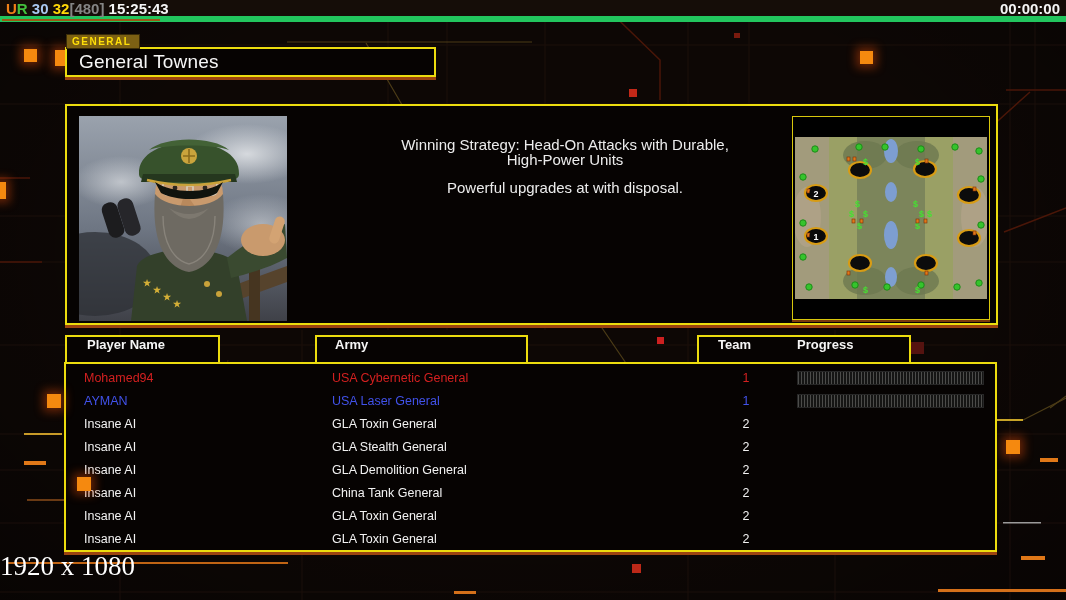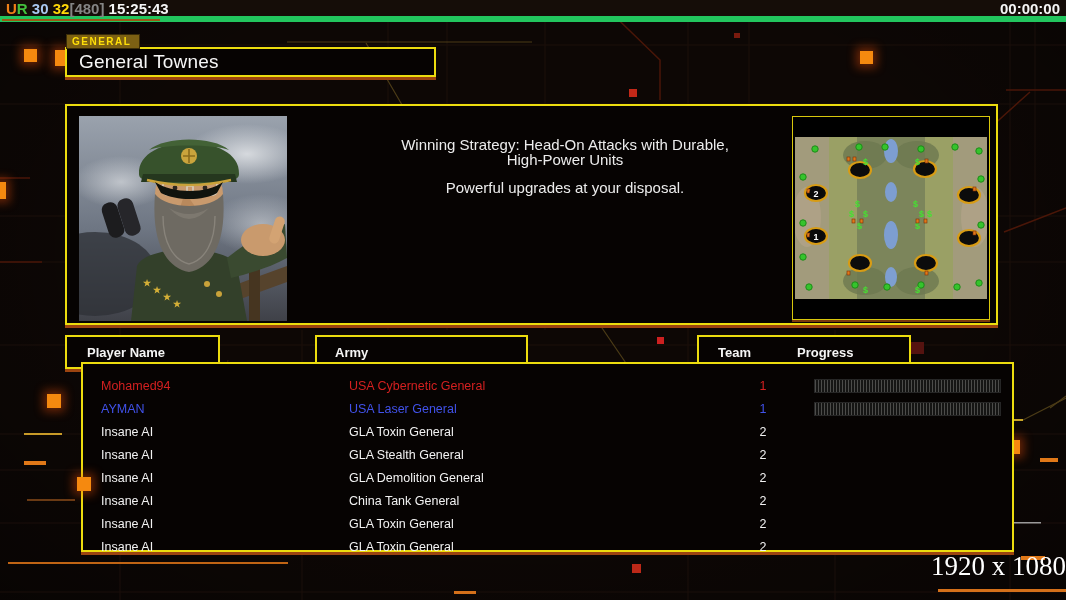--- a/index.html
+++ b/index.html
@@ -25,38 +25,38 @@
   
   .main-panel{position:absolute;left:65px;top:104px;width:933px;height:221px;}
   .portrait{position:absolute;left:12px;top:10px;width:208px;height:205px;background:#4a4f58;overflow:hidden;}
   .strategy{position:absolute;left:333px;top:32px;width:330px;color:#ececec;font-size:15px;line-height:14.5px;text-align:center;}
   .strategy p{margin:0 0 14px 0;white-space:pre-line;}
   
   .minimap{position:absolute;left:725px;top:10px;width:198px;height:204px;background:#000;
           border:1px solid #d8c70c;box-sizing:border-box;box-shadow:0 2px 0 #7a3a0c;}
   .minimap-inner{position:absolute;left:2px;top:20px;width:192px;height:162px;}
   
-  .hdr{position:absolute;height:34px;display:flex;align-items:center;color:#f5f5f5;
+  .hdr{position:absolute;height:34px;display:flex;color:#f5f5f5;
           font-weight:bold;font-size:13px;}
   .hdr-player{left:65px;top:335px;width:155px;padding-left:20px;}
   .hdr-army{left:315px;top:335px;width:213px;padding-left:18px;}
   .hdr-teamprog{left:697px;top:335px;width:214px;}
   .hdr-teamprog .t1{margin-left:19px;}
   .hdr-teamprog .t2{margin-left:46px;}
   
-  .table-panel{position:absolute;left:81px;top:362px;width:933px;height:190px;padding-top:10px;}
+  .table-panel{position:absolute;left:64px;top:362px;width:933px;height:190px;padding-top:2px;}
   .row{position:relative;height:23px;font-size:12.5px;}
   .row span{position:absolute;top:50%;transform:translateY(-50%);white-space:nowrap;}
   .row .name{left:18px;}
   .row .army{left:266px;text-align:right;}
   .row .team{left:667px;width:26px;text-align:center;}
   .row .bar{position:absolute;left:731px;top:5px;width:185px;height:12px;border:1px solid #262626;
           background:repeating-linear-gradient(90deg,#4c4c4a 0px,#4c4c4a 1px,#151514 1px,#151514 3px);}
   
-  .watermark{position:absolute;left:0;top:551px;width:1066px;text-align:right;
+  .watermark{position:absolute;left:0;top:551px;width:1066px;text-align:left;
           font-family:"Liberation Serif",serif;font-size:27px;color:#fff;z-index:25;}
   
   .sq{position:absolute;background:#f5890f;box-shadow:0 0 10px 4px rgba(240,80,10,.40);z-index:5;}
   .sqr{position:absolute;z-index:5;}
   svg text{font-family:"Liberation Sans",sans-serif;}
 </style>
 </head>
 <body>
 
 <div id="screen">
@@ -200,21 +200,21 @@
             <text x="94" y="191">★</text>
         </g>
         <circle cx="128" cy="168" r="3" fill="#c9a23a"></circle>
           <circle cx="140" cy="178" r="3" fill="#c9a23a"></circle>
       </svg>
     </div>
 
     <div class="strategy">
         <p>Winning Strategy: Head-On Attacks with Durable,
  High-Power Units</p>
-        <p>Powerful upgrades at your disposal.</p>
+        <p>Powerful upgrades at with disposal.</p>
       </div>
 
     <div class="minimap">
       <div class="minimap-inner">
         <svg width="192" height="162" viewBox="0 0 192 162">
           <rect width="192" height="162" fill="#9aa065"></rect>
           <rect x="0" width="34" height="162" fill="#a39a80" opacity=".85"></rect>
           <rect x="158" width="34" height="162" fill="#a39a80" opacity=".85"></rect>
           <rect x="62" width="68" height="162" fill="#79825a" opacity=".9"></rect>
           <ellipse cx="70" cy="18" rx="22" ry="14" fill="#6d7850" opacity=".8"></ellipse>

